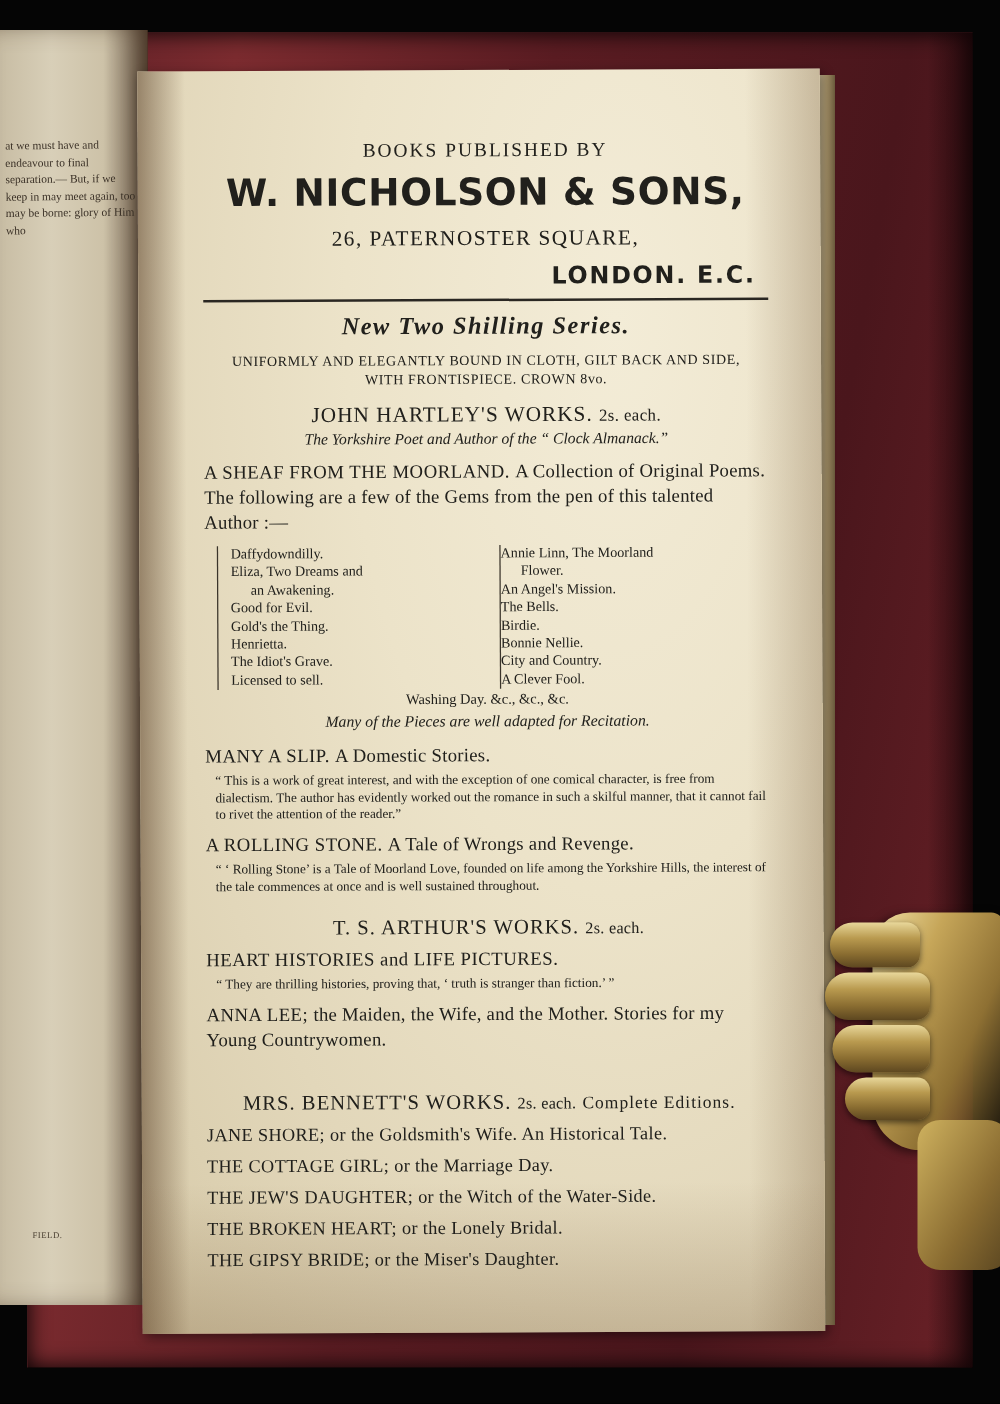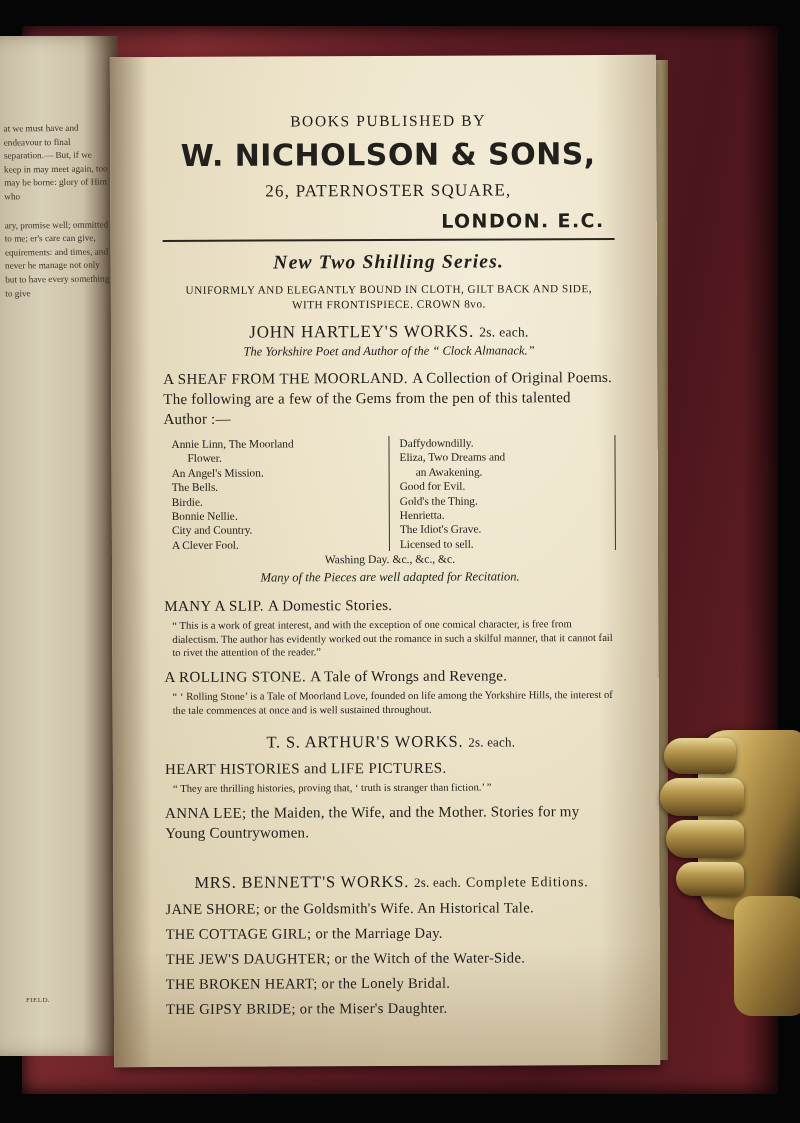--- a/index.html
+++ b/index.html
@@ -34,21 +34,21 @@
     position: absolute;
     right: 0;
     top: 0;
     width: 36px;
     height: 100%;
     background: linear-gradient(90deg, rgba(0,0,0,0.0), rgba(20,4,6,0.75));
   }
   #left-page {
     position: absolute;
     left: 0px;
-    top: 36px;
+    top: 24px;
     width: 118px;
     height: 1020px;
     background: linear-gradient(90deg,#c8bda4 0%, #d8cfb8 35%, #cdc2a8 70%, #6d5c4b 100%);
     box-shadow: inset -14px 0 22px -8px rgba(60,40,25,0.8);
     overflow: hidden;
   }
   #left-page-text {
     padding: 86px 8px 0 4px;
     font-size: 9.2px;
     line-height: 13.6px;
@@ -245,21 +245,20 @@
 
 <div id="photo">
 
   <div id="book-cover">
     <div id="cover-edge-right"></div>
   </div>
 
   <div id="left-page">
     <div id="left-page-text">
       <p>at we must have and endeavour to final separation.— But, if we keep in may meet again, too may be borne: glory of Him who</p>
-      <p>ary, promise well; ommitted to me; er's care can give, equirements: and times, and never he manage not only but to have every something to give</p>
     </div>
     <div id="left-footer">FIELD.</div>
   </div>
 
   <div id="page-edge"></div>
 
   <div id="right-page">
     <div id="page-shade-left"></div>
     <div id="page-shade-right"></div>
     <div id="page-shade-bottom"></div>
@@ -285,40 +284,40 @@
       </div>
       <div class="ctr author-sub">The Yorkshire Poet and Author of the “ Clock Almanack.”</div>
 
       <div class="work-title">
         <span>A SHEAF FROM THE MOORLAND.</span>
         <span class="reg">A Collection of Original Poems.</span>
         <span class="reg">The following are a few of the Gems from the pen of this talented Author :—</span>
       </div>
 
       <div class="cols">
+        <div class="col col2">
+          <div>Daffydowndilly.</div>
+          <div>Eliza, Two Dreams and</div>
+          <div class="hang">an Awakening.</div>
+          <div>Good for Evil.</div>
+          <div>Gold's the Thing.</div>
+          <div>Henrietta.</div>
+          <div>The Idiot's Grave.</div>
+          <div>Licensed to sell.</div>
+        </div>
         <div class="col">
           <div>Annie Linn, The Moorland</div>
           <div class="hang">Flower.</div>
           <div>An Angel's Mission.</div>
           <div>The Bells.</div>
           <div>Birdie.</div>
           <div>Bonnie Nellie.</div>
           <div>City and Country.</div>
           <div>A Clever Fool.</div>
         </div>
-        <div class="col col2">
-          <div>Daffydowndilly.</div>
-          <div>Eliza, Two Dreams and</div>
-          <div class="hang">an Awakening.</div>
-          <div>Good for Evil.</div>
-          <div>Gold's the Thing.</div>
-          <div>Henrietta.</div>
-          <div>The Idiot's Grave.</div>
-          <div>Licensed to sell.</div>
-        </div>
       </div>
       <div class="washing">Washing Day. &amp;c., &amp;c., &amp;c.</div>
       <div class="recit">Many of the Pieces are well adapted for Recitation.</div>
 
       <div class="work-title">
         <span>MANY A SLIP.</span>
         <span class="reg">A Domestic Stories.</span>
       </div>
       <div class="quote">“ This is a work of great interest, and with the exception of one comical character, is free from dialectism.   The author has evidently worked out the romance in such a skilful manner, that it cannot fail to rivet the attention of the reader.”</div>
 

